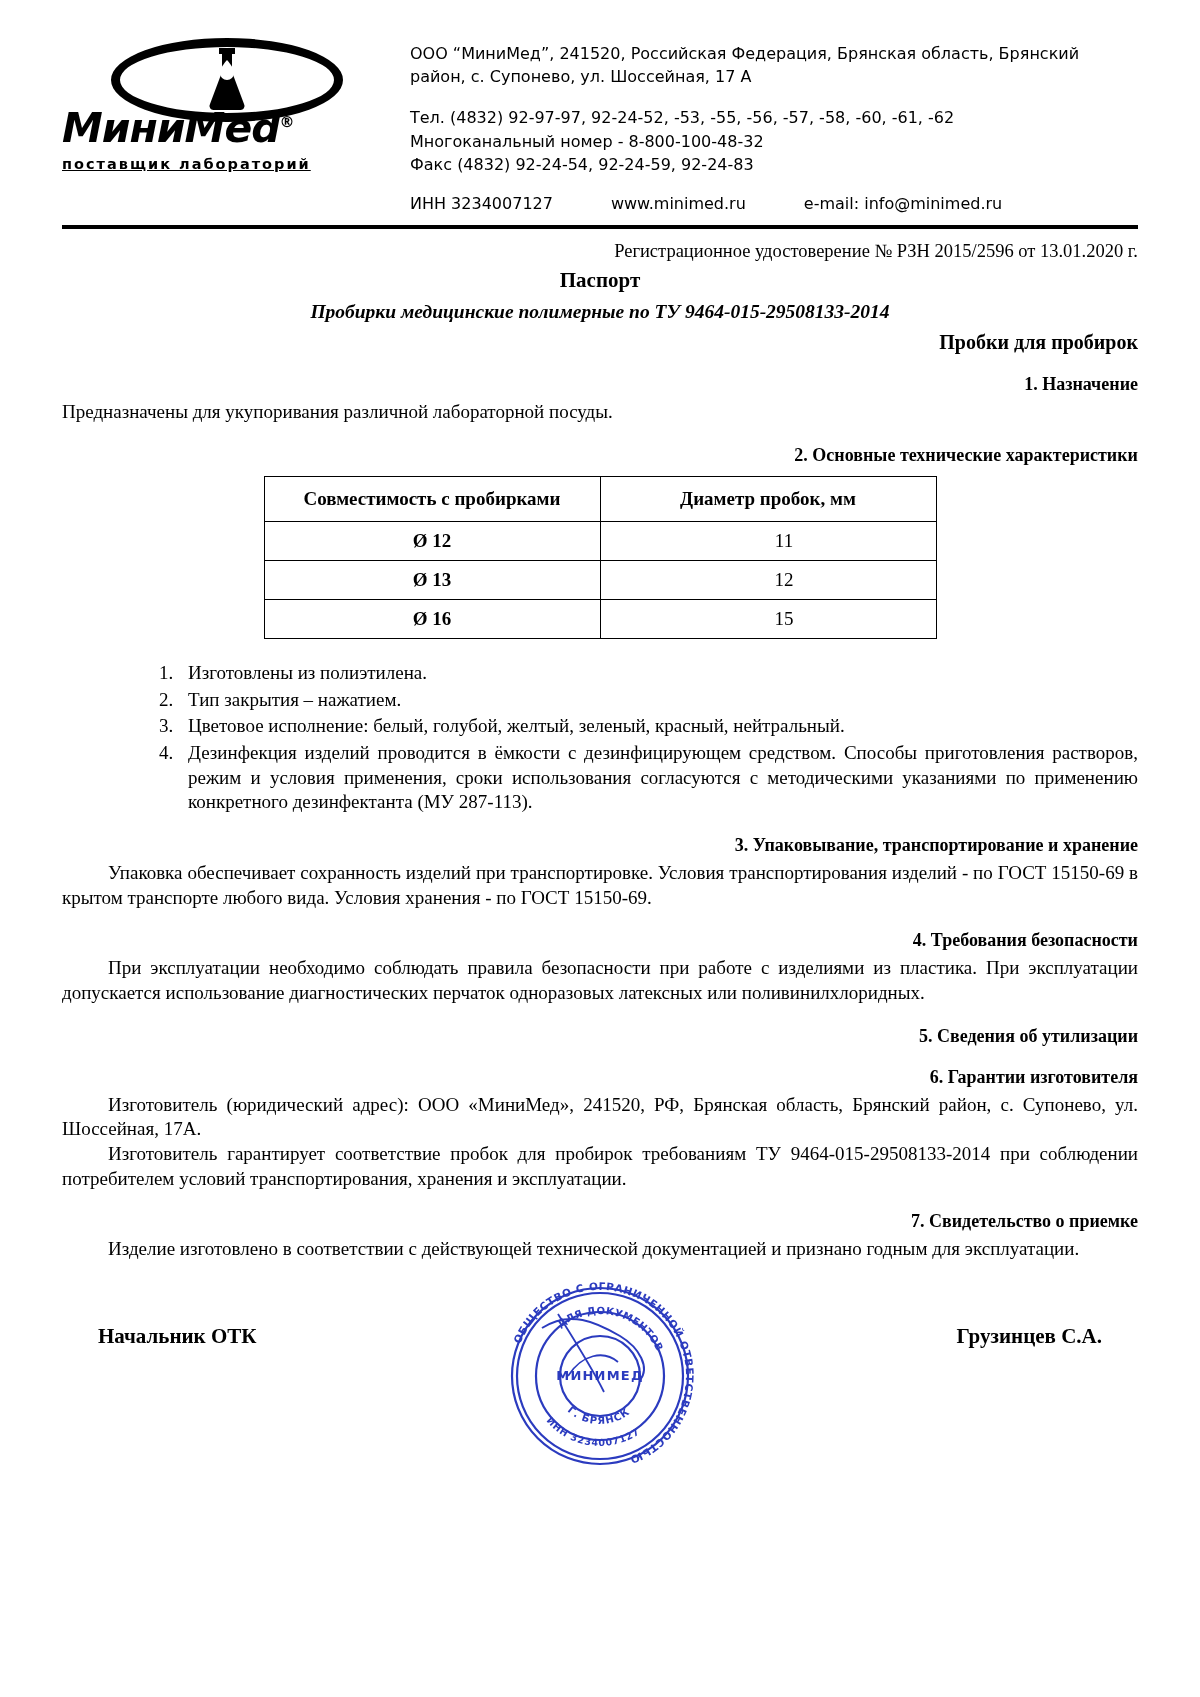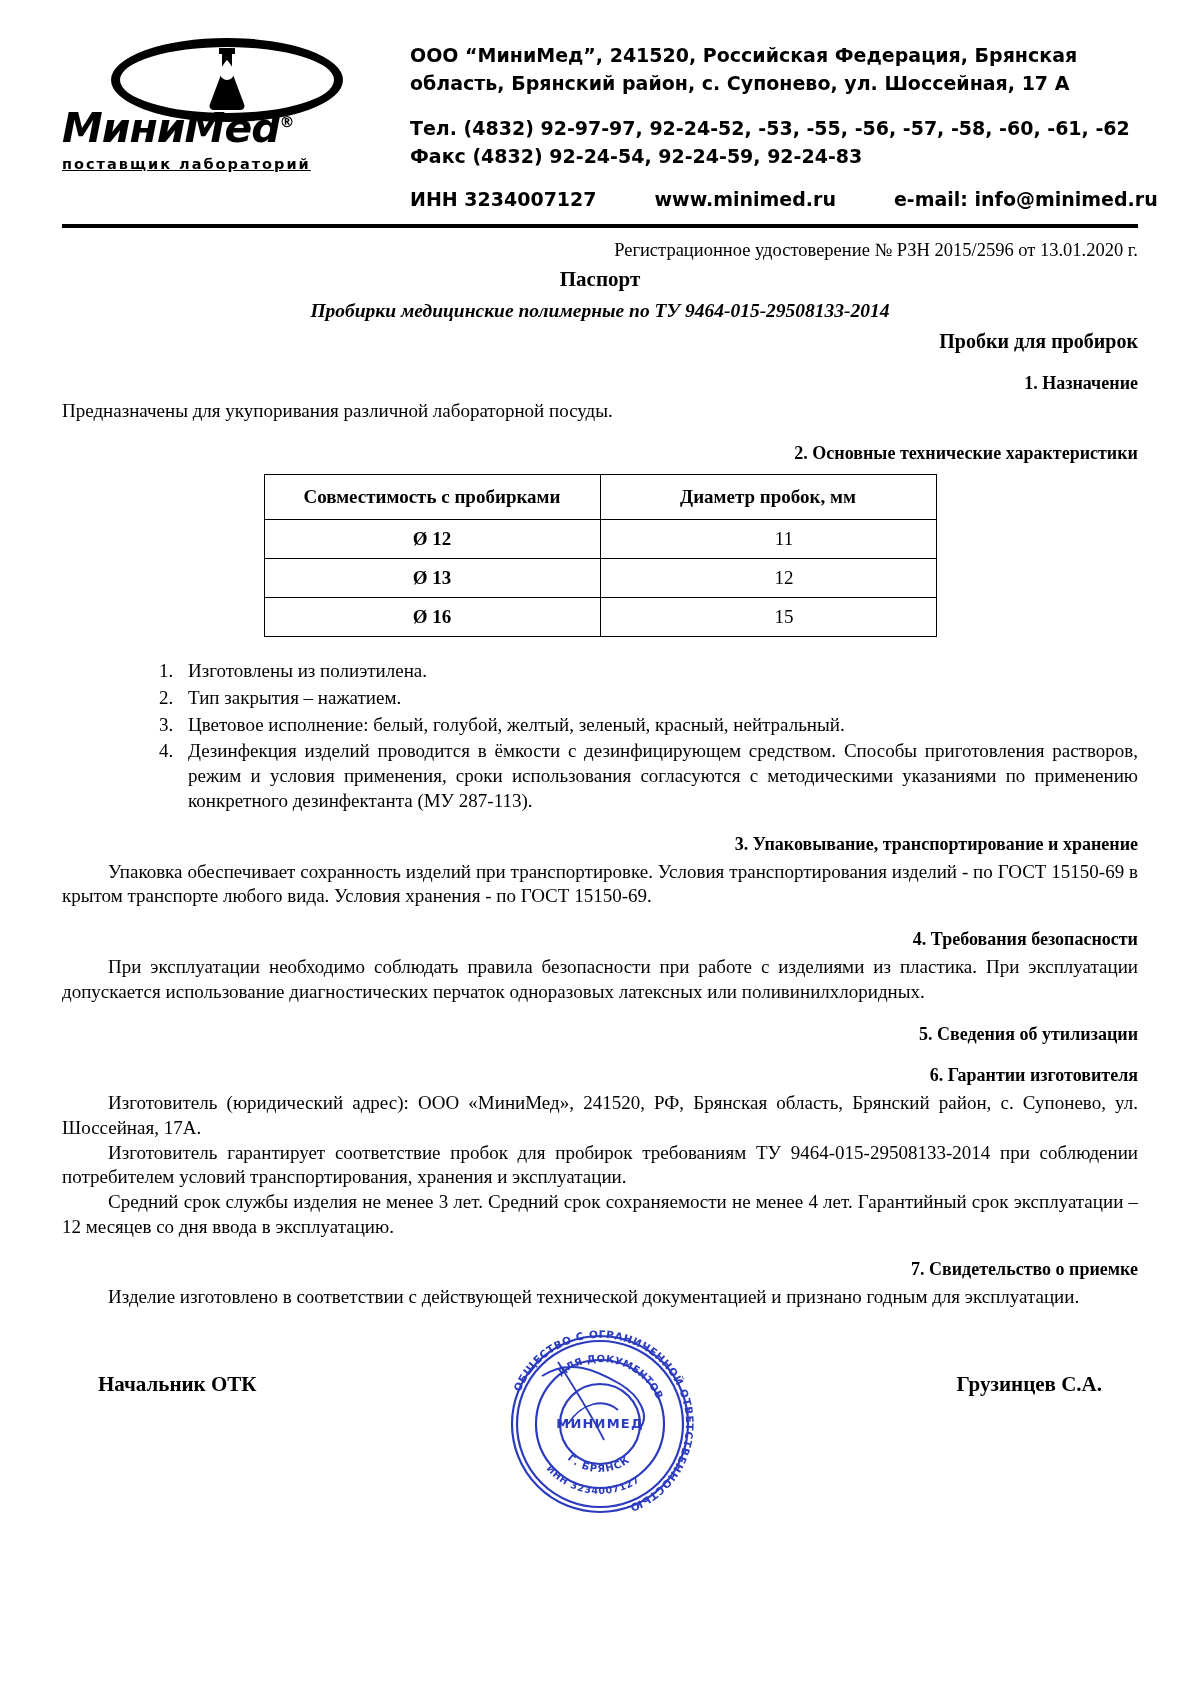--- a/index.html
+++ b/index.html
@@ -80,22 +80,22 @@
     font-size: 14.5px;
     letter-spacing: 2.0px;
     color: #000;
     text-decoration: underline;
   }
 
   .company-block {
     flex: 1 1 auto;
     padding-top: 10px;
     font-family: "DejaVu Sans", sans-serif;
-    font-size: 19px;
-    font-weight: bold;
+    font-size: 16px;
+    font-weight: normal;
     line-height: 1.45;
   }
   .company-addr { margin-bottom: 18px; }
   .company-phones { margin-bottom: 16px; }
   .company-foot {
     display: flex;
     gap: 58px;
     align-items: baseline;
   }
   .company-foot span { white-space: nowrap; }
@@ -220,20 +220,21 @@
       <div class="logo-word">
         <span>МиниМеd</span><sup>®</sup>
       </div>
       <div class="logo-sub">поставщик лабораторий</div>
     </div>
 
     <div class="company-block">
       <div class="company-addr">ООО “МиниМед”, 241520, Российская Федерация, Брянская область, Брянский район, с. Супонево, ул. Шоссейная, 17 А</div>
       <div class="company-phones">
         <div>Тел. (4832) 92-97-97, 92-24-52, -53, -55, -56, -57, -58, -60, -61, -62</div>
+        <div>Многоканальный номер - 8-800-100-48-32</div>
         <div>Факс (4832) 92-24-54, 92-24-59, 92-24-83</div>
       </div>
       <div class="company-foot">
         <span>ИНН 3234007127</span>
         <span>www.minimed.ru</span>
         <span>e-mail: info@minimed.ru</span>
       </div>
     </div>
   </div>
 
@@ -283,21 +284,20 @@
   <p class="body-text">Упаковка обеспечивает сохранность изделий при транспортировке. Условия транспортирования изделий - по ГОСТ 15150-69 в крытом транспорте любого вида. Условия хранения - по  ГОСТ 15150-69.</p>
 
   <div class="section-head">4.  Требования безопасности</div>
   <p class="body-text">При эксплуатации необходимо соблюдать правила безопасности при работе с изделиями из пластика. При эксплуатации допускается использование диагностических перчаток одноразовых латексных или поливинилхлоридных.</p>
 
   <div class="section-head">5.  Сведения об утилизации</div>
 
   <div class="section-head">6.  Гарантии изготовителя</div>
   <p class="body-text">Изготовитель (юридический адрес): ООО «МиниМед», 241520, РФ, Брянская область, Брянский район, с. Супонево, ул. Шоссейная, 17А.</p>
   <p class="body-text">Изготовитель гарантирует соответствие пробок для пробирок требованиям ТУ 9464-015-29508133-2014 при соблюдении потребителем условий транспортирования, хранения и эксплуатации.</p>
-  <p class="body-text">Средний срок службы изделия не менее 3 лет. Средний срок сохраняемости не менее 4 лет. Гарантийный срок эксплуатации – 12 месяцев со дня ввода в эксплуатацию.</p>
 
   <div class="section-head">7.  Свидетельство о приемке</div>
   <p class="body-text"> Изделие  изготовлено в соответствии с действующей технической документацией и признано годным для эксплуатации.</p>
 
   <div class="sign-row">
     <div>Начальник ОТК</div>
 
     <div class="stamp-wrap">
       <svg viewBox="0 0 200 200" width="200" height="200">
         <defs>

